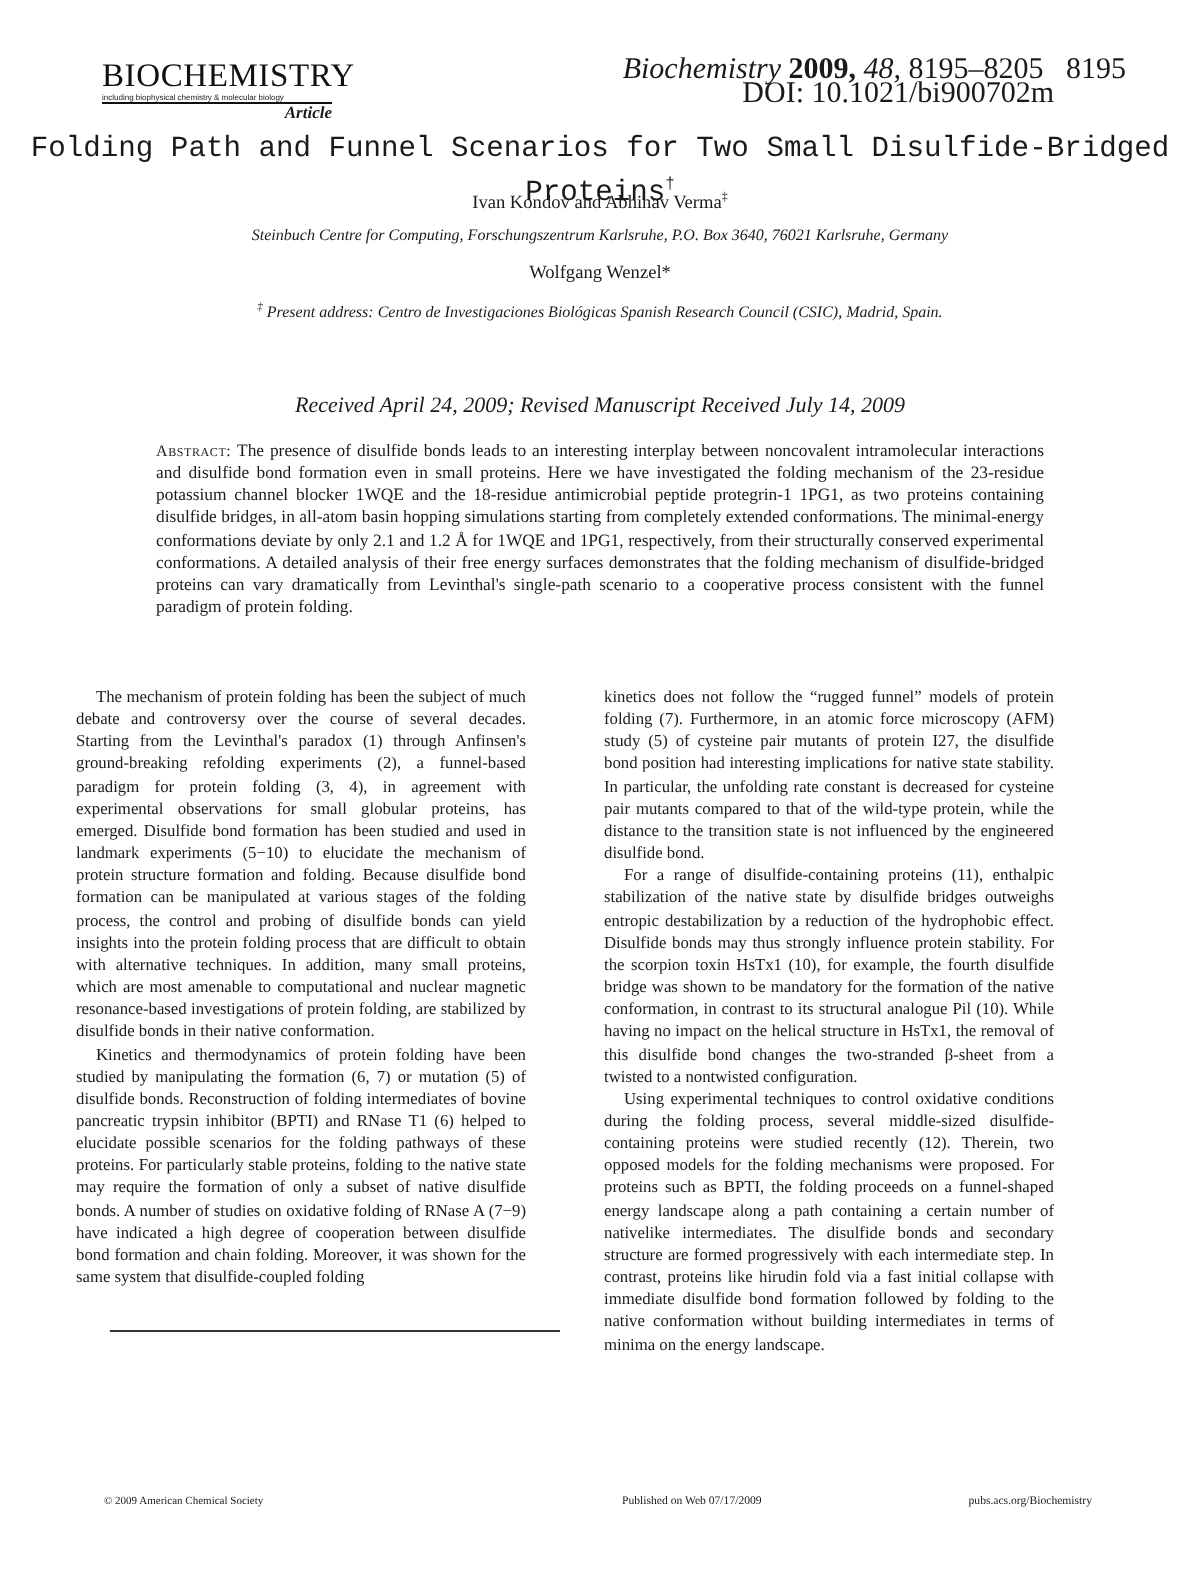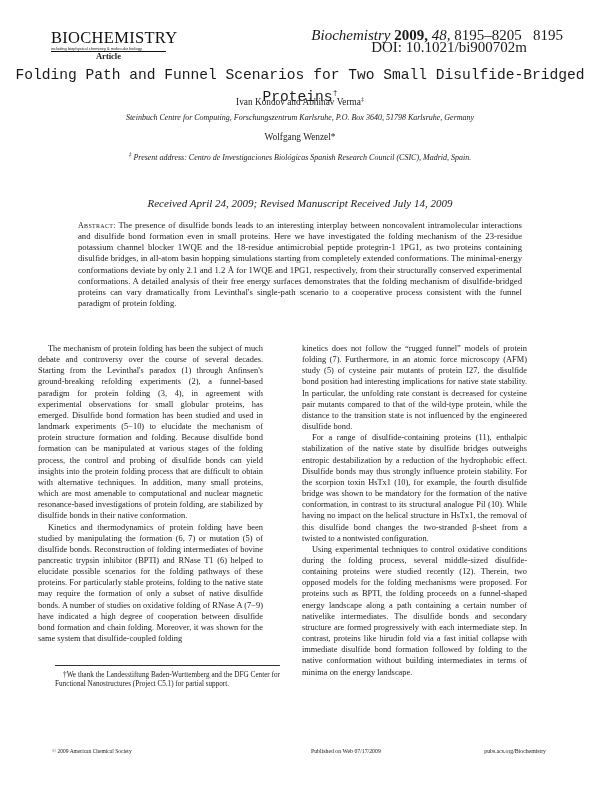--- a/index.html
+++ b/index.html
@@ -1,21 +1,21 @@
 <!DOCTYPE html>
 <html><head>
 <meta charset="utf-8">
 <style>
   html, body { margin: 0; padding: 0; background: #ffffff; }
   body { width: 600px; height: 792px; position: relative; overflow: hidden; color: #1a1a1a; font-family: "Liberation Serif", serif; }
   .abs { position: absolute; }
   .logo { left: 51px; top: 30px; width: 115px; }
   .logo-main { font-family: "Liberation Serif", serif; font-size: 16.5px; letter-spacing: 0.3px; line-height: 16px; color: #111; font-variant: small-caps; }
   .logo-sub { font-family: "Liberation Sans", sans-serif; font-size: 4px; line-height: 5px; border-bottom: 1px solid #111; white-space: nowrap; transform-origin: left; }
-  .logo-article { font-family: "Liberation Serif", serif; font-weight: bold; font-size: 8.5px; text-align: center; line-height: 9px; }
+  .logo-article { font-family: "Liberation Serif", serif; font-style: italic; font-weight: bold; font-size: 8.5px; text-align: right; line-height: 9px; }
   .journal-ref { right: 37px; top: 29px; font-size: 15px; text-align: right; line-height: 12px; }
   .journal-ref i { font-style: italic; }
   .journal-ref b { font-weight: bold; }
   .title { left: 0; width: 600px; top: 66px; text-align: center; font-size: 14.6px; line-height: 18px; font-family: Liberation Mono, monospace; }
   .title sup { font-size: 8px; }
   .center-line { left: 0; width: 600px; text-align: center; }
   .authors1 { top: 96px; font-size: 9.3px; }
   .aff1 { top: 113px; font-size: 8px; font-style: italic; }
   .authors2 { top: 132px; font-size: 9.3px; }
   .aff2 { top: 149px; font-size: 8px; font-style: italic; line-height: 10.5px; }
@@ -50,21 +50,21 @@
     <i>48,</i>
     <span>8195–8205</span>
     &nbsp;&nbsp;<span>8195</span>
   </div>
   <div style="padding-right:36px;">DOI: 10.1021/bi900702m</div>
 </div>
 
 <div class="abs title"><span>Folding Path and Funnel Scenarios for Two Small Disulfide-Bridged Proteins</span><sup>†</sup></div>
 
 <div class="abs center-line authors1"><span>Ivan Kondov and Abhinav Verma</span><sup style="font-size:6px">‡</sup></div>
-<div class="abs center-line aff1">Steinbuch Centre for Computing, Forschungszentrum Karlsruhe, P.O. Box 3640, 51798 Karlsruhe, Germany</div>
+<div class="abs center-line aff1">Steinbuch Centre for Computing, Forschungszentrum Karlsruhe, P.O. Box 3640, 76021 Karlsruhe, Germany</div>
 <div class="abs center-line authors2">Wolfgang Wenzel*</div>
 <div class="abs center-line aff2">
   <div><sup style="font-size:5.5px">‡</sup> <span>Present address: Centro de Investigaciones Biológicas Spanish Research Council (CSIC), Madrid, Spain.</span></div>
 </div>
 
 <div class="abs center-line received">Received April 24, 2009; Revised Manuscript Received July 14, 2009</div>
 
 <div class="abs abstract">
   <span class="lbl">Abstract:</span>
   <span>The presence of disulfide bonds leads to an interesting interplay between noncovalent intramolecular interactions and disulfide bond formation even in small proteins. Here we have investigated the folding mechanism of the 23-residue potassium channel blocker 1WQE and the 18-residue antimicrobial peptide protegrin-1 1PG1, as two proteins containing disulfide bridges, in all-atom basin hopping simulations starting from completely extended conformations. The minimal-energy conformations deviate by only 2.1 and 1.2 Å for 1WQE and 1PG1, respectively, from their structurally conserved experimental conformations. A detailed analysis of their free energy surfaces demonstrates that the folding mechanism of disulfide-bridged proteins can vary dramatically from Levinthal's single-path scenario to a cooperative process consistent with the funnel paradigm of protein folding.</span>
@@ -76,18 +76,17 @@
 </div>
 
 <div class="abs col col-right">
   <p class="noindent" style="text-indent:0">kinetics does not follow the “rugged funnel” models of protein folding (7). Furthermore, in an atomic force microscopy (AFM) study (5) of cysteine pair mutants of protein I27, the disulfide bond position had interesting implications for native state stability. In particular, the unfolding rate constant is decreased for cysteine pair mutants compared to that of the wild-type protein, while the distance to the transition state is not influenced by the engineered disulfide bond.</p>
   <p>For a range of disulfide-containing proteins (11), enthalpic stabilization of the native state by disulfide bridges outweighs entropic destabilization by a reduction of the hydrophobic effect. Disulfide bonds may thus strongly influence protein stability. For the scorpion toxin HsTx1 (10), for example, the fourth disulfide bridge was shown to be mandatory for the formation of the native conformation, in contrast to its structural analogue Pil (10). While having no impact on the helical structure in HsTx1, the removal of this disulfide bond changes the two-stranded β-sheet from a twisted to a nontwisted configuration.</p>
   <p>Using experimental techniques to control oxidative conditions during the folding process, several middle-sized disulfide-containing proteins were studied recently (12). Therein, two opposed models for the folding mechanisms were proposed. For proteins such as BPTI, the folding proceeds on a funnel-shaped energy landscape along a path containing a certain number of nativelike intermediates. The disulfide bonds and secondary structure are formed progressively with each intermediate step. In contrast, proteins like hirudin fold via a fast initial collapse with immediate disulfide bond formation followed by folding to the native conformation without building intermediates in terms of minima on the energy landscape.</p>
 </div>
 
 <div class="abs fn-rule"></div>
 <div class="abs footnotes">
-  <p>†We thank the Landesstiftung Baden-Wurttemberg and the DFG Center for Functional Nanostructures (Project C5.1) for partial support.</p>
 </div>
 
 <div class="abs copyright">© 2009 American Chemical Society</div>
 <div class="abs published">Published on Web 07/17/2009</div>
 <div class="abs pubs-url">pubs.acs.org/Biochemistry</div>
 
 </body></html>

